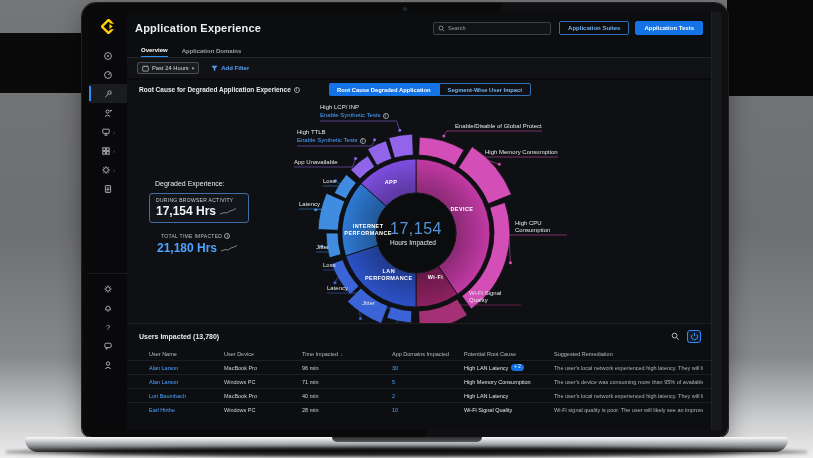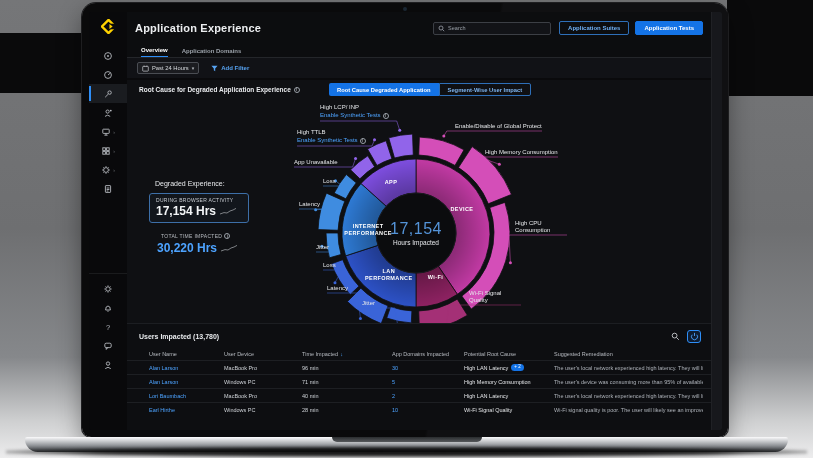--- a/index.html
+++ b/index.html
@@ -77,21 +77,21 @@
   .stat-v.blue{color:#4da3ff;margin-left:8px;}
   .spark{flex-shrink:0;}
 
   .sunburst{position:absolute;left:0;top:0;width:582px;height:245px;}
   .chart-labels{position:absolute;left:0;top:0;width:582px;height:245px;pointer-events:none;}
   .c-label{position:absolute;font-size:6px;color:#e4e6e9;line-height:8px;white-space:nowrap;}
   .c-label.wrap{white-space:normal;line-height:7px;}
   .c-link{font-size:6px;color:#4da3ff;display:flex;align-items:center;gap:2px;line-height:9px;pointer-events:auto;}
   .seg-name{position:absolute;width:58px;text-align:center;transform:translate(-50%,-50%);
     font-size:5.5px;font-weight:700;color:#fff;letter-spacing:.4px;line-height:7px;}
-  .center-text{position:absolute;transform:translate(-50%,-50%);text-align:center;}
+  .center-text{position:absolute;transform:translate(-50%,-50%);}
   .center-val{font-size:16px;font-weight:400;color:#5494d8;letter-spacing:.5px;}
   .center-lab{font-size:6.5px;color:#e8eaed;margin-top:1px;}
 
   .table-sec{position:relative;flex:1;background:#0d0e11;border-top:1px solid #1c1e22;}
   .table-head{display:flex;align-items:center;padding:6px 10px 4px 12px;}
   .table-title{font-size:7px;font-weight:700;color:#e8eaed;margin-right:auto;}
   .t-search{width:13px;height:13px;display:flex;align-items:center;justify-content:center;margin-right:5px;}
   .t-export{width:14px;height:13px;border:1px solid #2e8ef7;border-radius:3px;background:rgba(30,100,200,.18);
     display:flex;align-items:center;justify-content:center;}
   .tgrid{display:grid;grid-template-columns:75px 78px 90px 72px 90px 1fr;padding-left:22px;padding-right:8px;align-items:center;}
@@ -349,21 +349,21 @@
                 <svg class="spark" width="16" height="8" viewBox="0 0 16 8">
                   <path d="M0 7 L4 5.6 L7 6 L10 4 L13 3 L16 1.4" stroke="#8a8d92" fill="none" stroke-width="0.9"></path>
                 </svg>
               </div>
             </div>
             <div class="stat-l2">
               <span>TOTAL TIME IMPACTED</span>
               <i class="info-i">i</i>
             </div>
             <div class="stat-v blue">
-              <span>30,220 Hrs</span>
+              <span>21,180 Hrs</span>
               <svg class="spark" width="16" height="8" viewBox="0 0 16 8">
                 <path d="M0 7 L4 5.6 L7 6 L10 4 L13 3 L16 1.4" stroke="#8a8d92" fill="none" stroke-width="0.9"></path>
               </svg>
             </div>
           </div>
         </section>
 
         <section class="table-sec">
           <div class="table-head">
             <div class="table-title">Users Impacted (13,780)</div>

